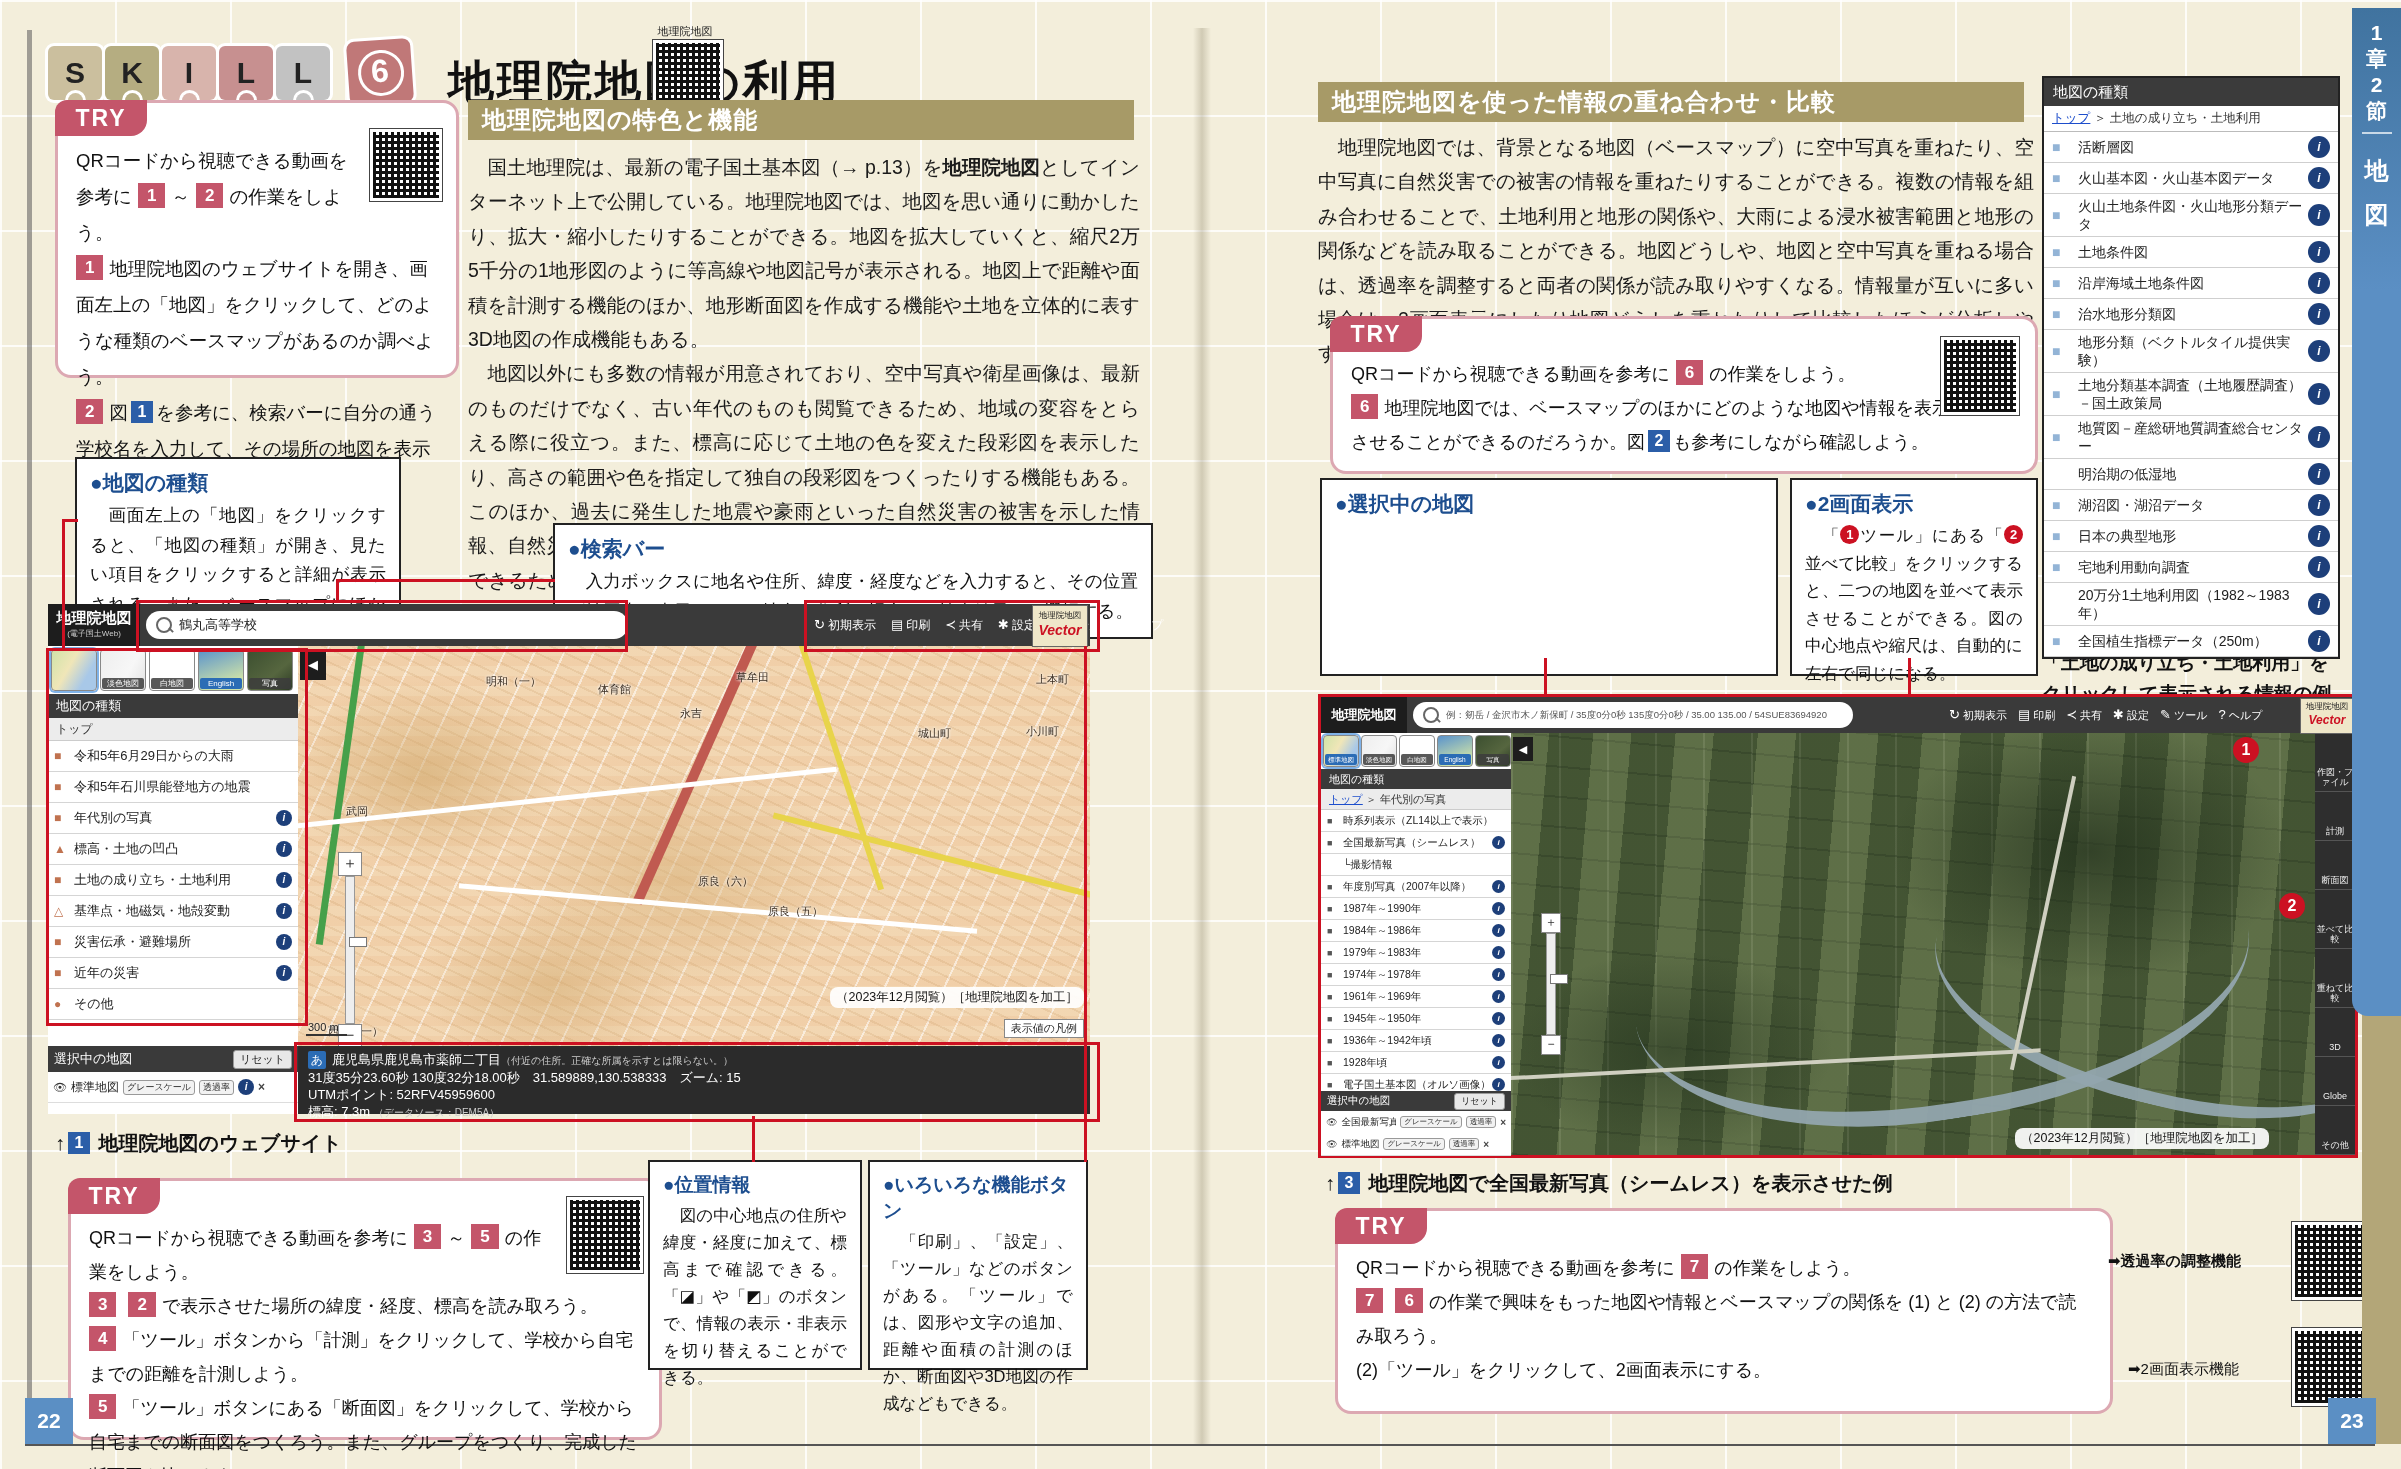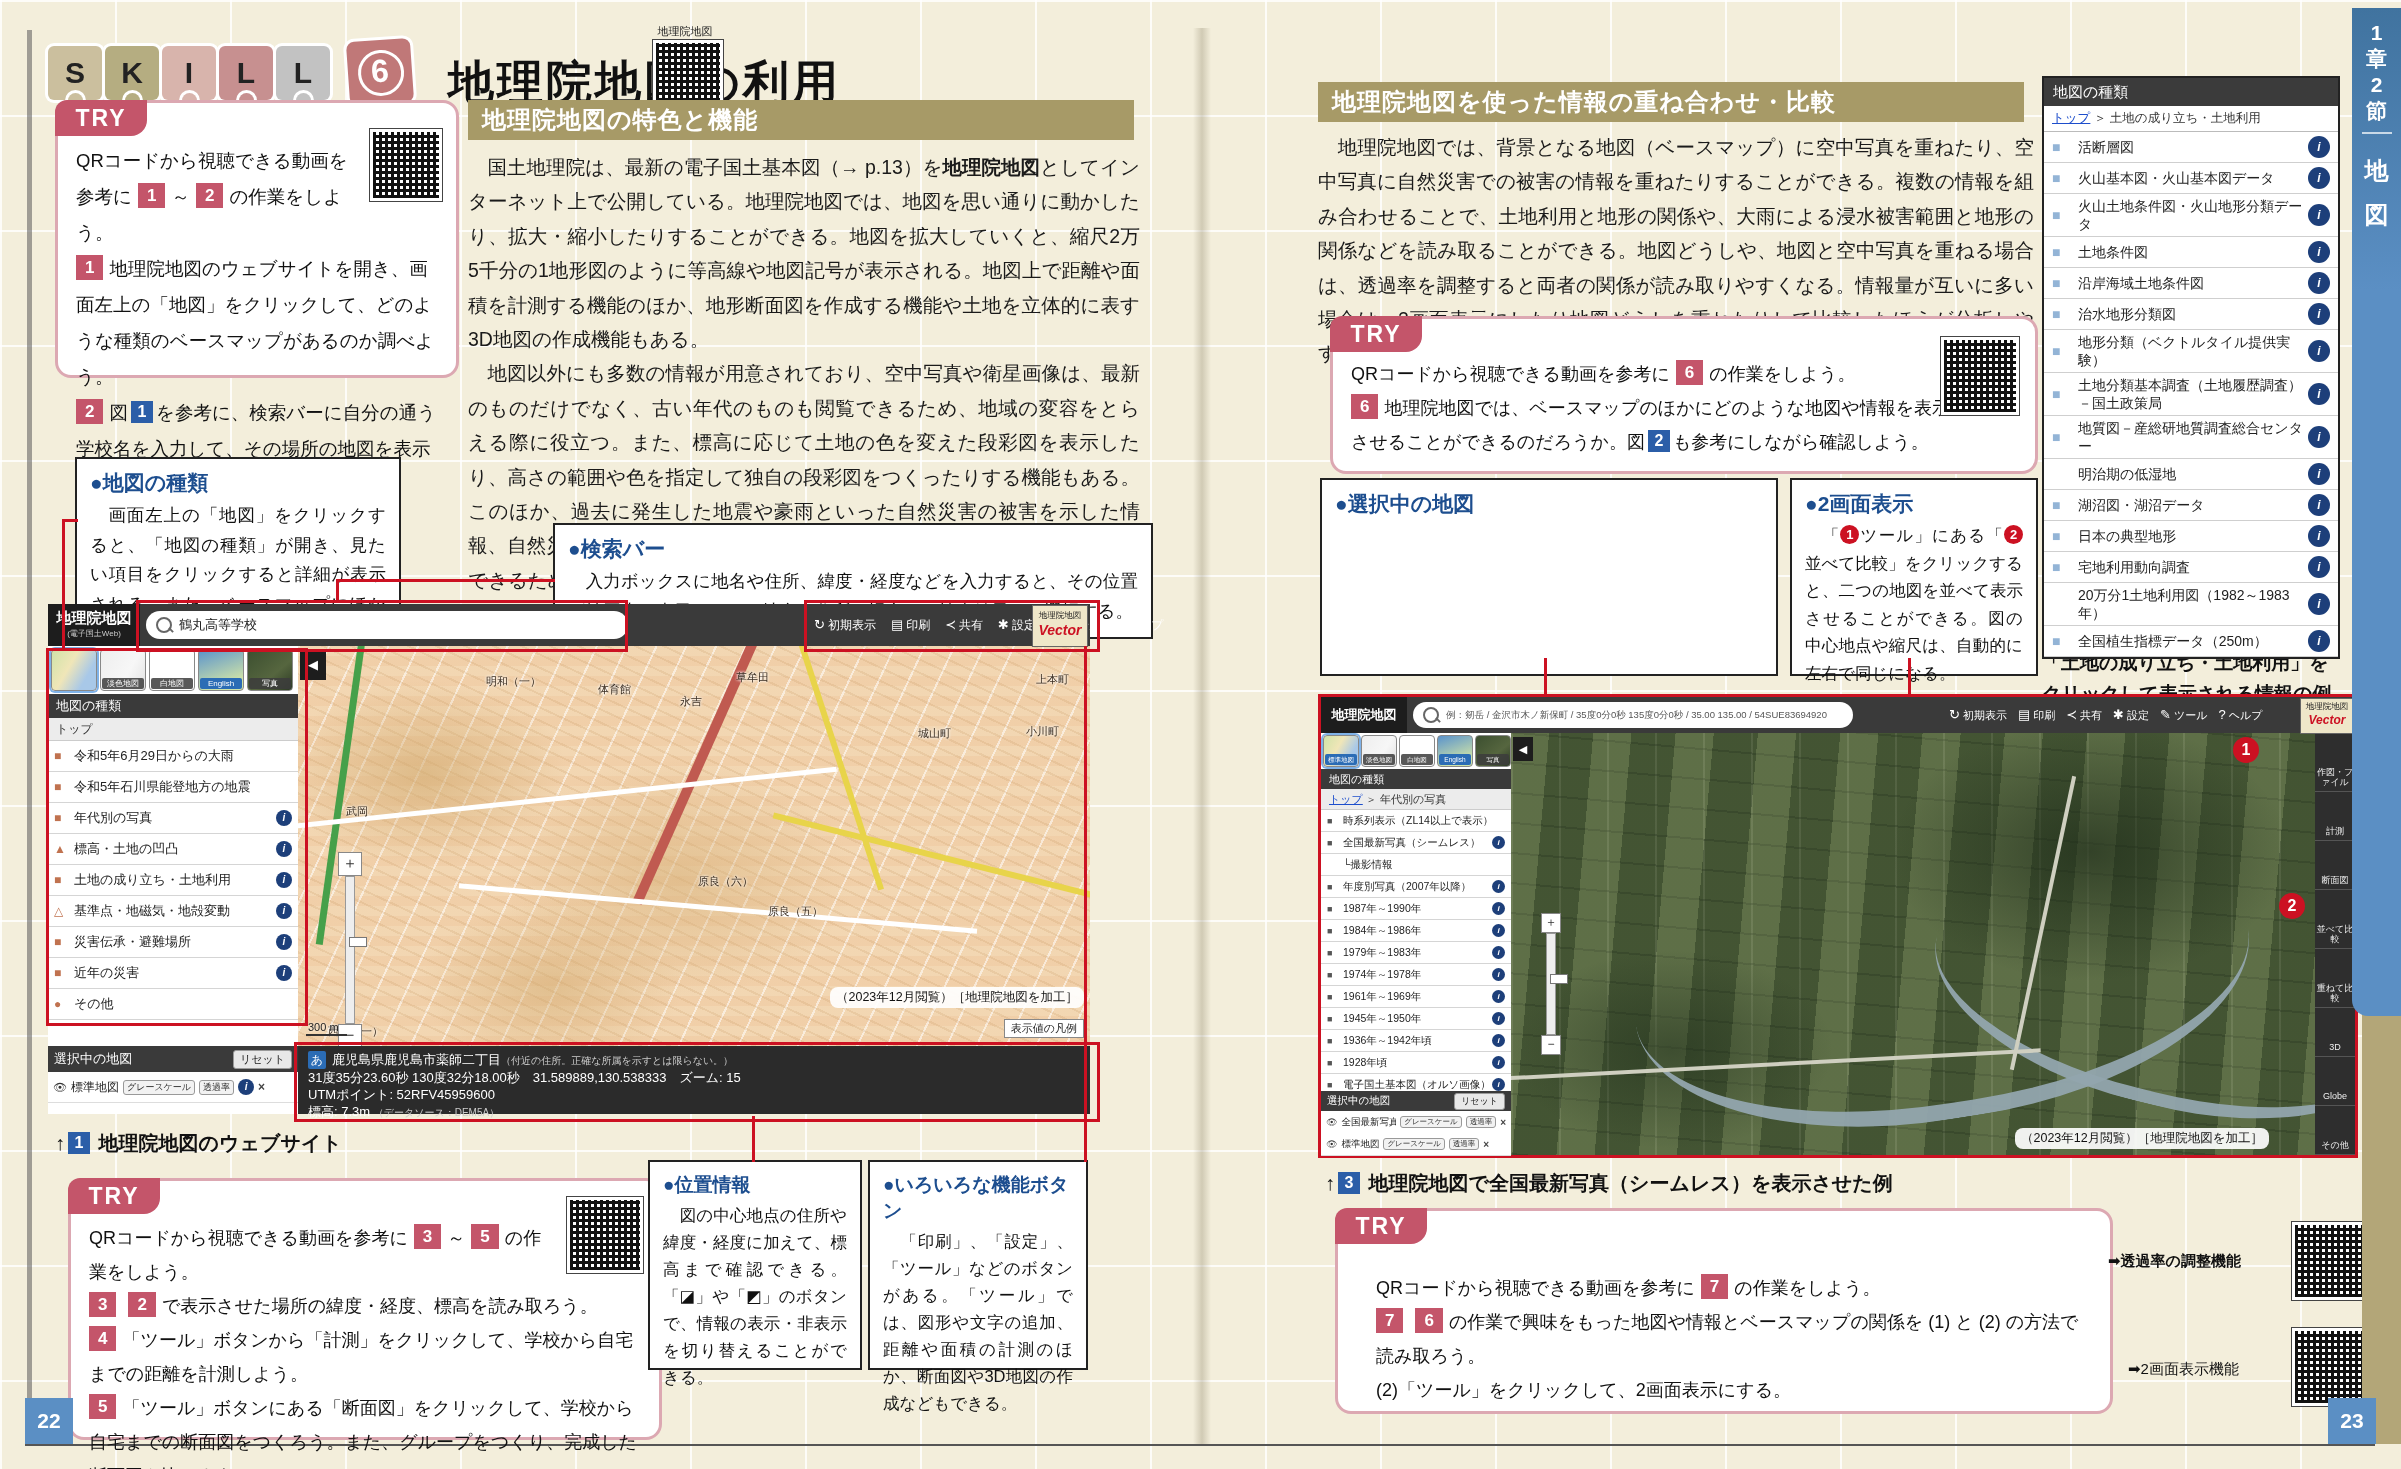--- a/index.html
+++ b/index.html
@@ -308,21 +308,21 @@
     <div class="abs topo" style="left:250px;top:42px;width:792px;height:400px;overflow:hidden;">
       <div class="road" style="left:40px;top:-20px;width:7px;height:320px;background:#46a04a;transform:rotate(8deg);"></div>
       <div class="road" style="left:540px;top:-10px;width:6px;height:260px;background:#e8d44a;transform:rotate(-18deg);"></div>
       <div class="road" style="left:470px;top:210px;width:360px;height:6px;background:#e8d44a;transform:rotate(14deg);"></div>
       <div class="road" style="left:395px;top:-30px;width:10px;height:300px;background:#c05a50;transform:rotate(24deg);"></div>
       <div class="road" style="left:-20px;top:150px;width:560px;height:5px;background:#fff;transform:rotate(-6deg);"></div>
       <div class="road" style="left:160px;top:260px;width:520px;height:5px;background:#fff;transform:rotate(5deg);"></div>
       <span class="maplabel" style="left:188px;top:28px;">明和（一）</span>
       <span class="maplabel" style="left:438px;top:24px;">草牟田</span>
       <span class="maplabel" style="left:300px;top:36px;">体育館</span>
-      <span class="maplabel" style="left:382px;top:48px;">永吉</span>
+      <span class="maplabel" style="left:382px;top:60px;">永吉</span>
       <span class="maplabel" style="left:738px;top:26px;">上本町</span>
       <span class="maplabel" style="left:728px;top:78px;">小川町</span>
       <span class="maplabel" style="left:620px;top:80px;">城山町</span>
       <span class="maplabel" style="left:48px;top:158px;">武岡</span>
       <span class="maplabel" style="left:400px;top:228px;">原良（六）</span>
       <span class="maplabel" style="left:470px;top:258px;">原良（五）</span>
       <span class="maplabel" style="left:30px;top:378px;">西陵（一）</span>
       <div class="collapse" style="left:2px;top:4px;">◀</div>
       <div class="zoomctl" style="left:40px;top:206px;">
         <div class="zbox">＋</div>
@@ -604,21 +604,21 @@
   <div class="abs redline" style="left:1544px;top:658px;width:3px;height:38px;"></div>
   <div class="abs redline" style="left:1908px;top:658px;width:3px;height:38px;"></div>
 
   <div class="abs caption" style="left:1325px;top:1170px;">
     <span>↑</span><span class="figchip">3</span>
     <span>地理院地図で全国最新写真（シームレス）を表示させた例</span>
   </div>
 
   <div class="abs try-box" style="left:1335px;top:1208px;width:772px;height:200px;">
     <div class="try-tab">TRY</div>
-    <div class="try-body" style="padding-top:60px;font-size:18px;line-height:34px;margin-left:20px;">
+    <div class="try-body" style="padding-top:40px;font-size:18px;line-height:34px;">
       <div><span>QRコードから視聴できる動画を参考に</span><span class="chip">7</span><span>の作業をしよう。</span></div>
       <div><span class="chip" style="margin-left:0;">7</span><span class="chip">6</span><span>の作業で興味をもった地図や情報とベースマップの関係を (1) と (2) の方法で読み取ろう。</span></div>
       <div>(2)「ツール」をクリックして、2画面表示にする。</div>
     </div>
   </div>
   <div class="abs" style="left:2108px;top:1252px;font-size:15px;font-weight:bold;color:#111;">➡透過率の調整機能</div>
   <div class="abs qr" style="left:2292px;top:1222px;width:72px;height:72px;"></div>
   <div class="abs" style="left:2128px;top:1360px;font-size:15px;font-weight:normal;color:#111;">➡2画面表示機能</div>
   <div class="abs qr" style="left:2292px;top:1328px;width:72px;height:72px;"></div>
 

